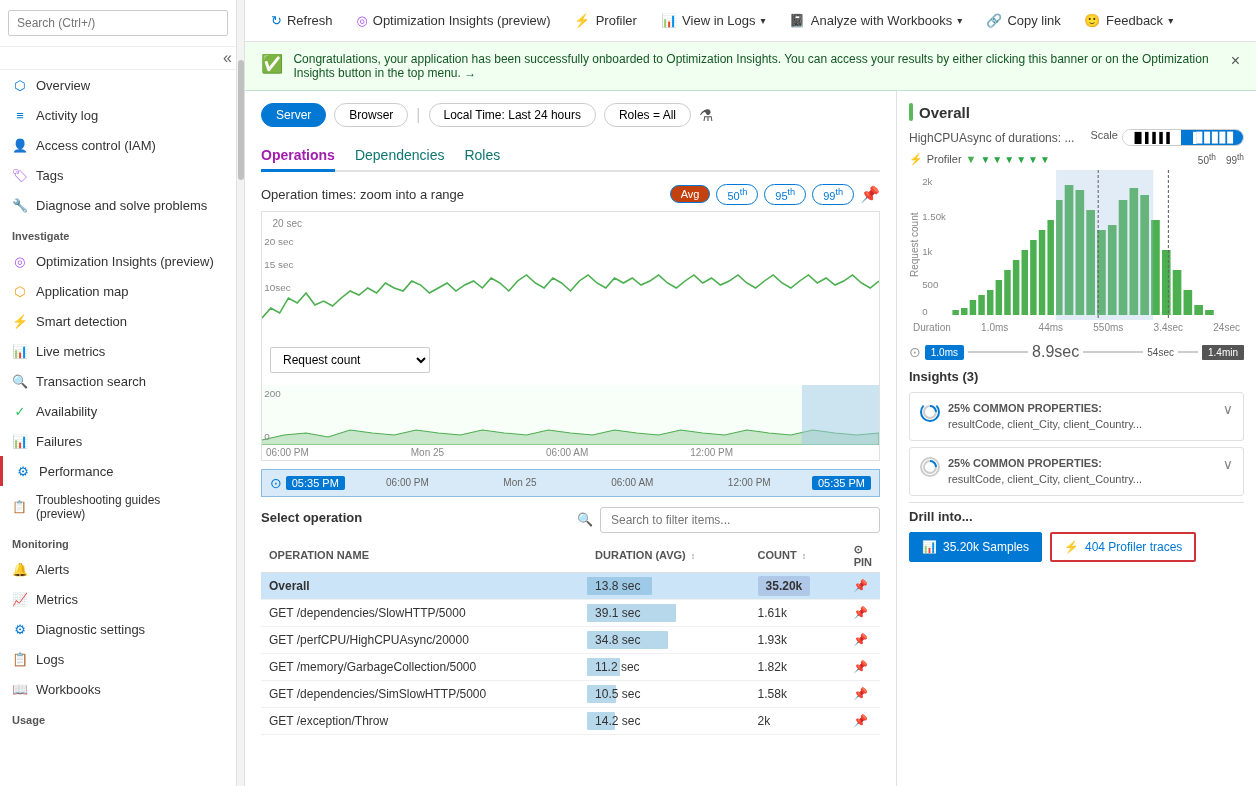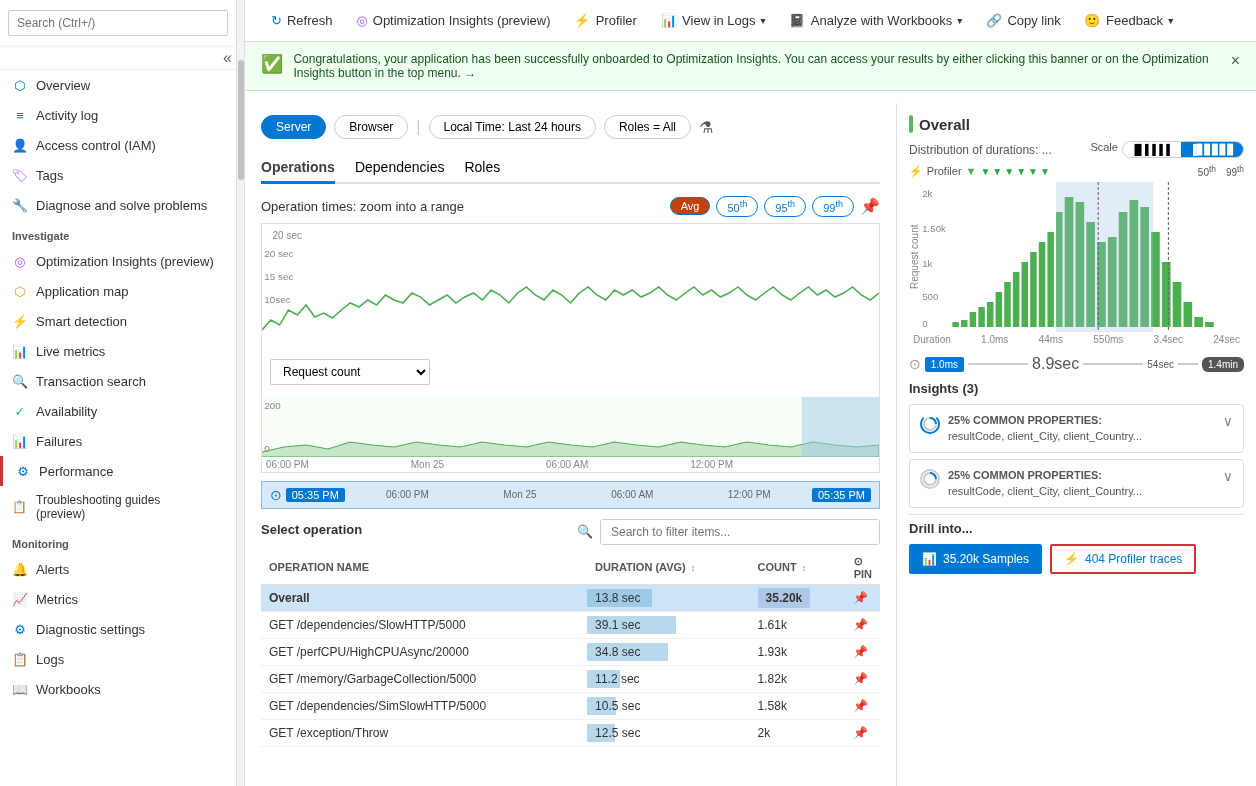--- a/index.html
+++ b/index.html
@@ -22,33 +22,33 @@
     .toolbar { display: flex; align-items: center; gap: 4px; padding: 8px 16px; border-bottom: 1px solid #e0e0e0; background: #fff; flex-shrink: 0; }
     .toolbar-btn { display: flex; align-items: center; gap: 5px; padding: 5px 10px; border: none; background: none; cursor: pointer; font-size: 13px; color: #333; border-radius: 2px; }
     .toolbar-btn .caret { font-size: 10px; }
 
     
     .banner { display: flex; align-items: flex-start; gap: 10px; padding: 10px 16px; background: #f0fff0; border-bottom: 1px solid #c3e6cb; font-size: 12px; color: #155724; flex-shrink: 0; }
     .banner-icon { color: #28a745; font-size: 18px; margin-top: 1px; flex-shrink: 0; }
     .banner-close { margin-left: auto; cursor: pointer; font-size: 16px; color: #555; background: none; border: none; }
 
     
-    .content-body { display: flex; flex: 1; overflow: hidden; margin-top: 12px; }
+    .content-body { display: flex; flex: 1; overflow: hidden; }
     .left-panel { flex: 1; overflow-y: auto; padding: 12px 16px; }
     .right-panel { width: 360px; border-left: 1px solid #e0e0e0; overflow-y: auto; padding: 12px; flex-shrink: 0; }
 
     
     .filter-row { display: flex; align-items: center; gap: 8px; margin-bottom: 14px; }
     .filter-btn { border: 1px solid #ccc; border-radius: 20px; padding: 4px 14px; font-size: 12px; cursor: pointer; background: #fff; }
     .filter-btn.active { background: #0078d4; color: #fff; border-color: #0078d4; }
 
     
     .tabs-row { display: flex; gap: 20px; border-bottom: 2px solid #e0e0e0; margin-bottom: 12px; }
-    .tab { padding: 6px 0; font-size: 14px; cursor: pointer; color: #000000; border-bottom: 3px solid transparent; margin-bottom: -2px; }
-    .tab.active { color: #404040; border-bottom-color: #0078d4; font-weight: 600; }
+    .tab { padding: 6px 0; font-size: 14px; cursor: pointer; color: #0f766e; border-bottom: 3px solid transparent; margin-bottom: -2px; }
+    .tab.active { color: #a21caf; border-bottom-color: #0078d4; font-weight: 600; }
 
     
     .chart-header { display: flex; align-items: center; justify-content: space-between; margin-bottom: 6px; }
     .chart-controls { display: flex; gap: 6px; align-items: center; }
     .chart-btn { border: 1px solid #0078d4; border-radius: 12px; padding: 2px 10px; font-size: 11px; cursor: pointer; }
     .chart-btn.active { background: #c2410c; color: #fff; }
     .chart-btn.outline { background: #fff; color: #0078d4; }
     .pin-btn { background: none; border: none; cursor: pointer; font-size: 16px; color: #555; }
 
     .chart-area { border: 1px solid #e0e0e0; background: #fff; margin-bottom: 8px; }
@@ -189,20 +189,21 @@
       <span>Diagnostic settings</span>
     </div>
     <div class="nav-item">
       <span class="nav-icon" style="color:#0078d4;">📋</span>
       <span>Logs</span>
     </div>
     <div class="nav-item">
       <span class="nav-icon" style="color:#0078d4;">📖</span>
       <span>Workbooks</span>
     </div>
+    <div class="section-label">Usage</div>
   </nav>
 </div>
 
 <div style="width:8px;background:#f3f3f3;border-right:1px solid #e0e0e0;display:flex;flex-direction:column;align-items:center;">
   <div style="width:6px;background:#c0c0c0;border-radius:3px;margin-top:60px;height:120px;"></div>
 </div>
 
 <div class="main-content">
 
   <div class="toolbar">
@@ -395,39 +396,39 @@
               <div class="bar-bg" style="width:18%;"></div>
               <span class="bar-text">10.5 sec</span>
             </td>
             <td>1.58k</td>
             <td class="pin-col">📌</td>
           </tr>
           <tr>
             <td>GET /exception/Throw</td>
             <td class="bar-cell" style="position:relative;">
               <div class="bar-bg" style="width:17%;"></div>
-              <span class="bar-text">12.5 sec</span>
+              <span class="bar-text">14.2 sec</span>
             </td>
             <td>2k</td>
             <td class="pin-col">📌</td>
           </tr>
         </tbody>
       </table>
 
     </div>
 
     <div class="right-panel">
 
       <div class="overall-title">
         <span class="overall-bar"></span>
         <span>Overall</span>
       </div>
 
       <div class="dist-header">
-        <span>Distribution of durations: ...</span>
+        <span>HighCPUAsync of durations: ...</span>
         <div style="display:flex;gap:4px;">
           <span style="font-size:11px;">Scale</span>
           <div class="scale-toggle">
             <button class="scale-btn">▐▌▌▌▌▌</button>
             <button class="scale-btn active">▐▊▊▊▊▊</button>
           </div>
         </div>
       </div>
 
       <div class="profiler-row">
@@ -506,21 +507,21 @@
       </div>
 
       <div style="display:flex;align-items:center;gap:4px;margin-bottom:8px;font-size:11px;">
         <span style="color:#999;font-size:14px;">⊙</span>
         <span style="background:#0078d4;color:#fff;padding:2px 6px;border-radius:2px;font-size:10px;">1.0ms</span>
         <div style="flex:1;height:2px;background:#ccc;"></div>
         <span style="font-size:16px;color:#555;">8.9sec</span>
         <div style="flex:1;height:2px;background:#ccc;"></div>
         <span style="font-size:10px;color:#555;">54sec</span>
         <div style="width:20px;height:2px;background:#ccc;"></div>
-        <span style="background:#555;color:#fff;padding:2px 6px;border-radius:6px;font-size:10px;">1.4min</span>
+        <span style="background:#555;color:#fff;padding:2px 6px;border-radius:1px;font-size:10px;">1.4min</span>
       </div>
 
       <div class="insights-title">Insights (3)</div>
 
       <div class="insight-card">
         <div class="insight-icon" style="border-color:#0078d4;border-top-color:transparent;animation:spin 1s linear infinite;">
           <svg width="16" height="16" viewBox="0 0 16 16">
               <circle cx="8" cy="8" r="6" fill="none" stroke="#ccc" stroke-width="2"></circle>
               <path d="M8 2 A6 6 0 0 1 14 8" fill="none" stroke="#0078d4" stroke-width="2"></path>
             </svg>

